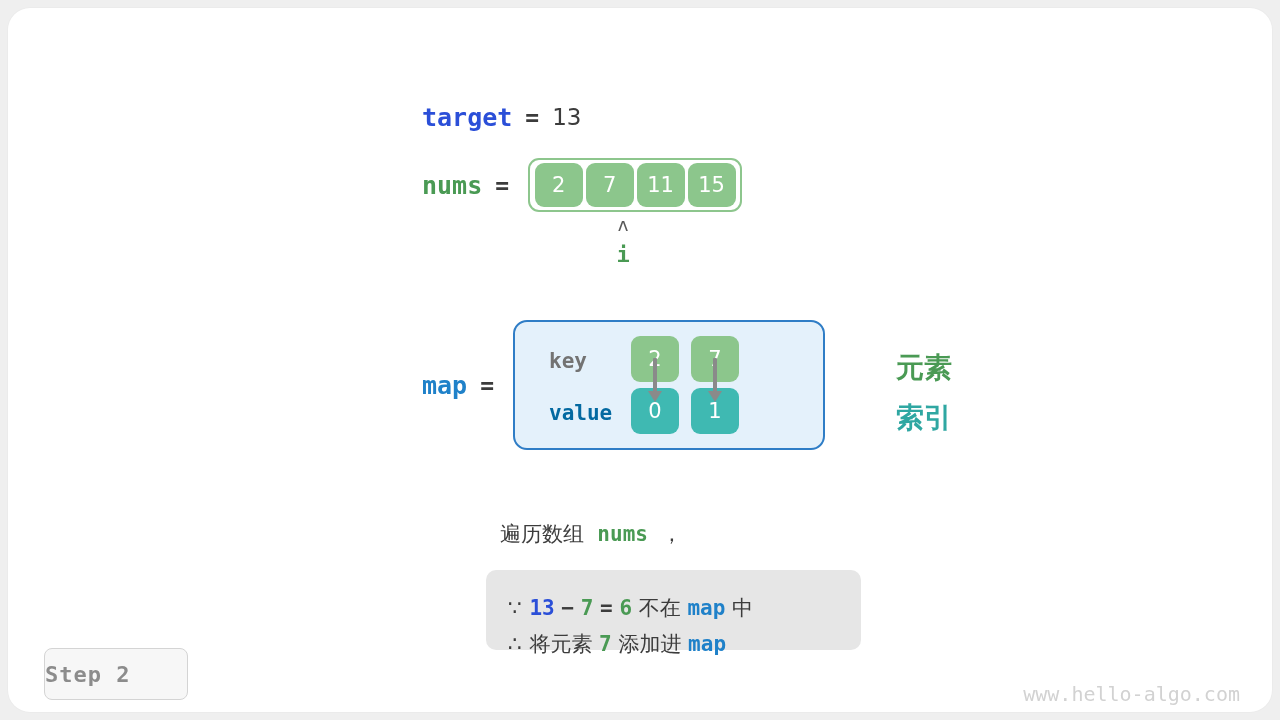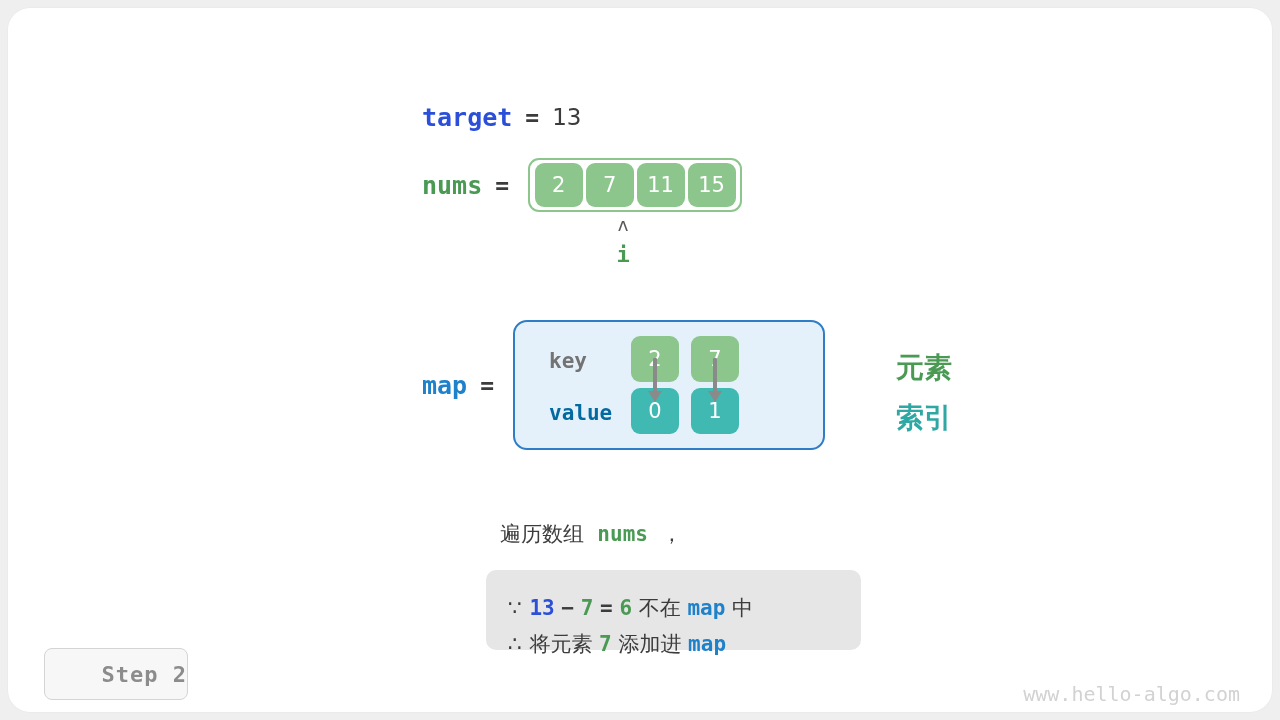--- a/index.html
+++ b/index.html
@@ -291,21 +291,21 @@
     position: absolute;
     left: 36px;
     top: 640px;
     width: 144px;
     height: 52px;
     background: #f7f7f7;
     border: 1px solid #d4d4d4;
     border-radius: 8px;
     display: flex;
     align-items: center;
-    justify-content: flex-end;
+    justify-content: flex-start;
     box-sizing: border-box;
   }
   #step-badge .step-text {
     font-family: "DejaVu Sans Mono", monospace;
     font-weight: bold;
     font-size: 22px;
     color: #8c8c8c;
     letter-spacing: 1px;
   }
 

